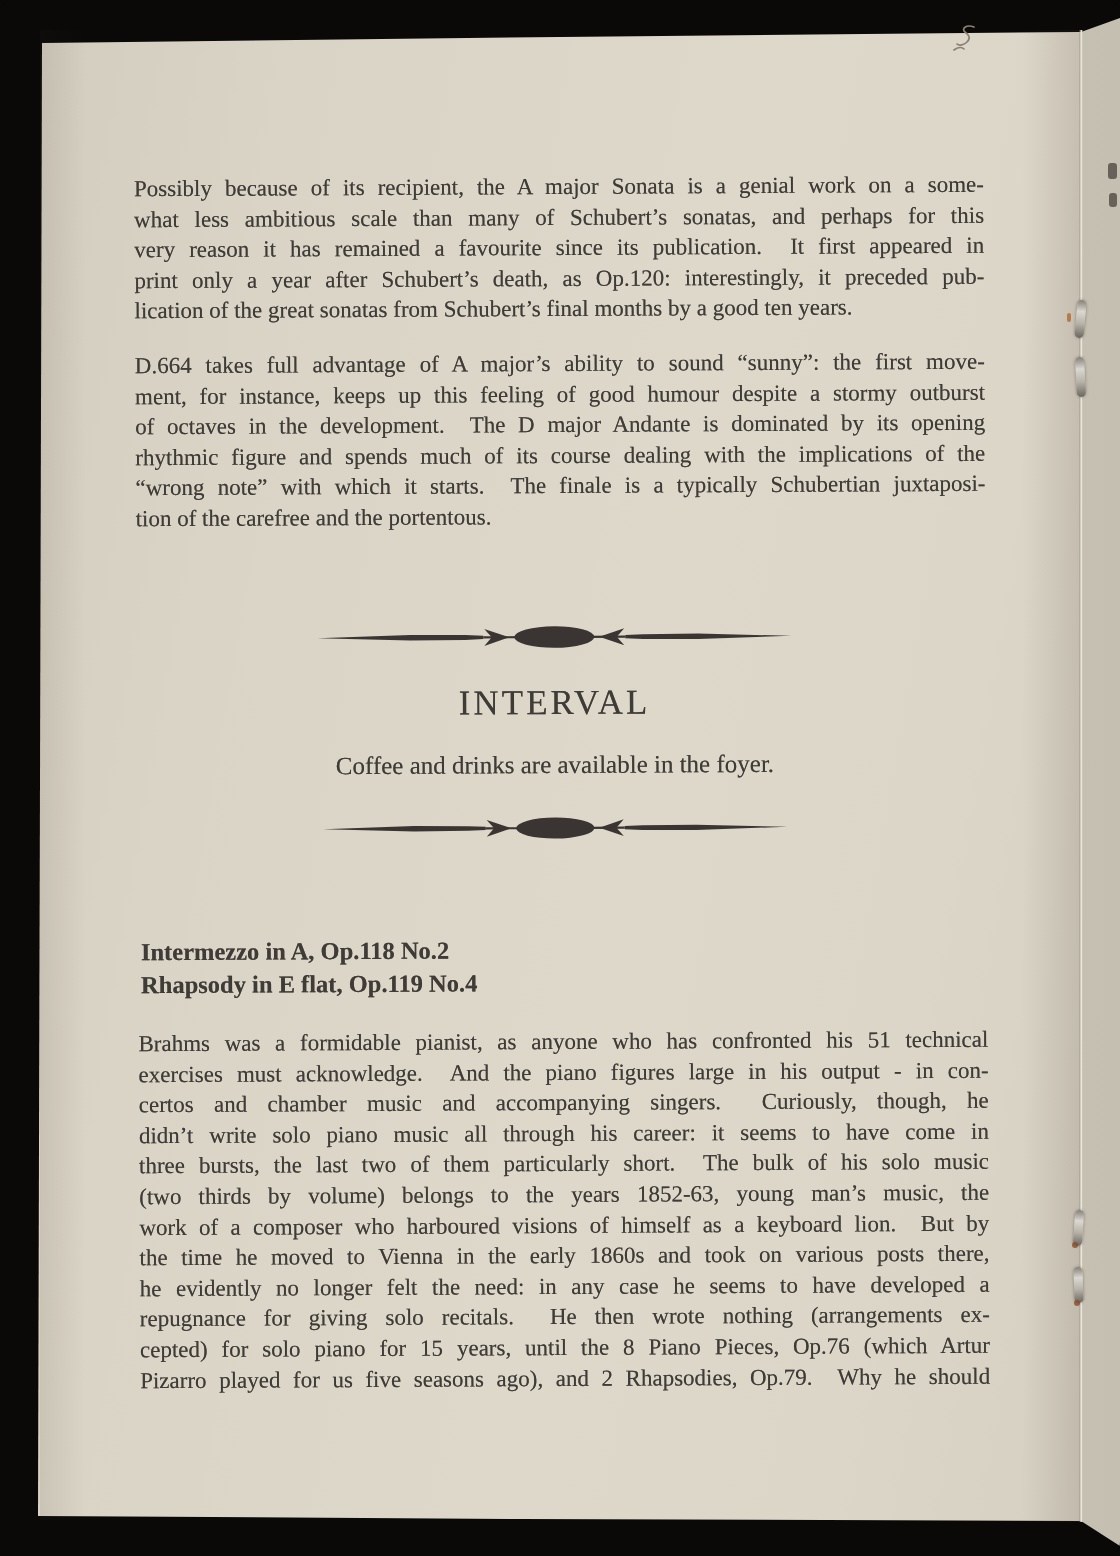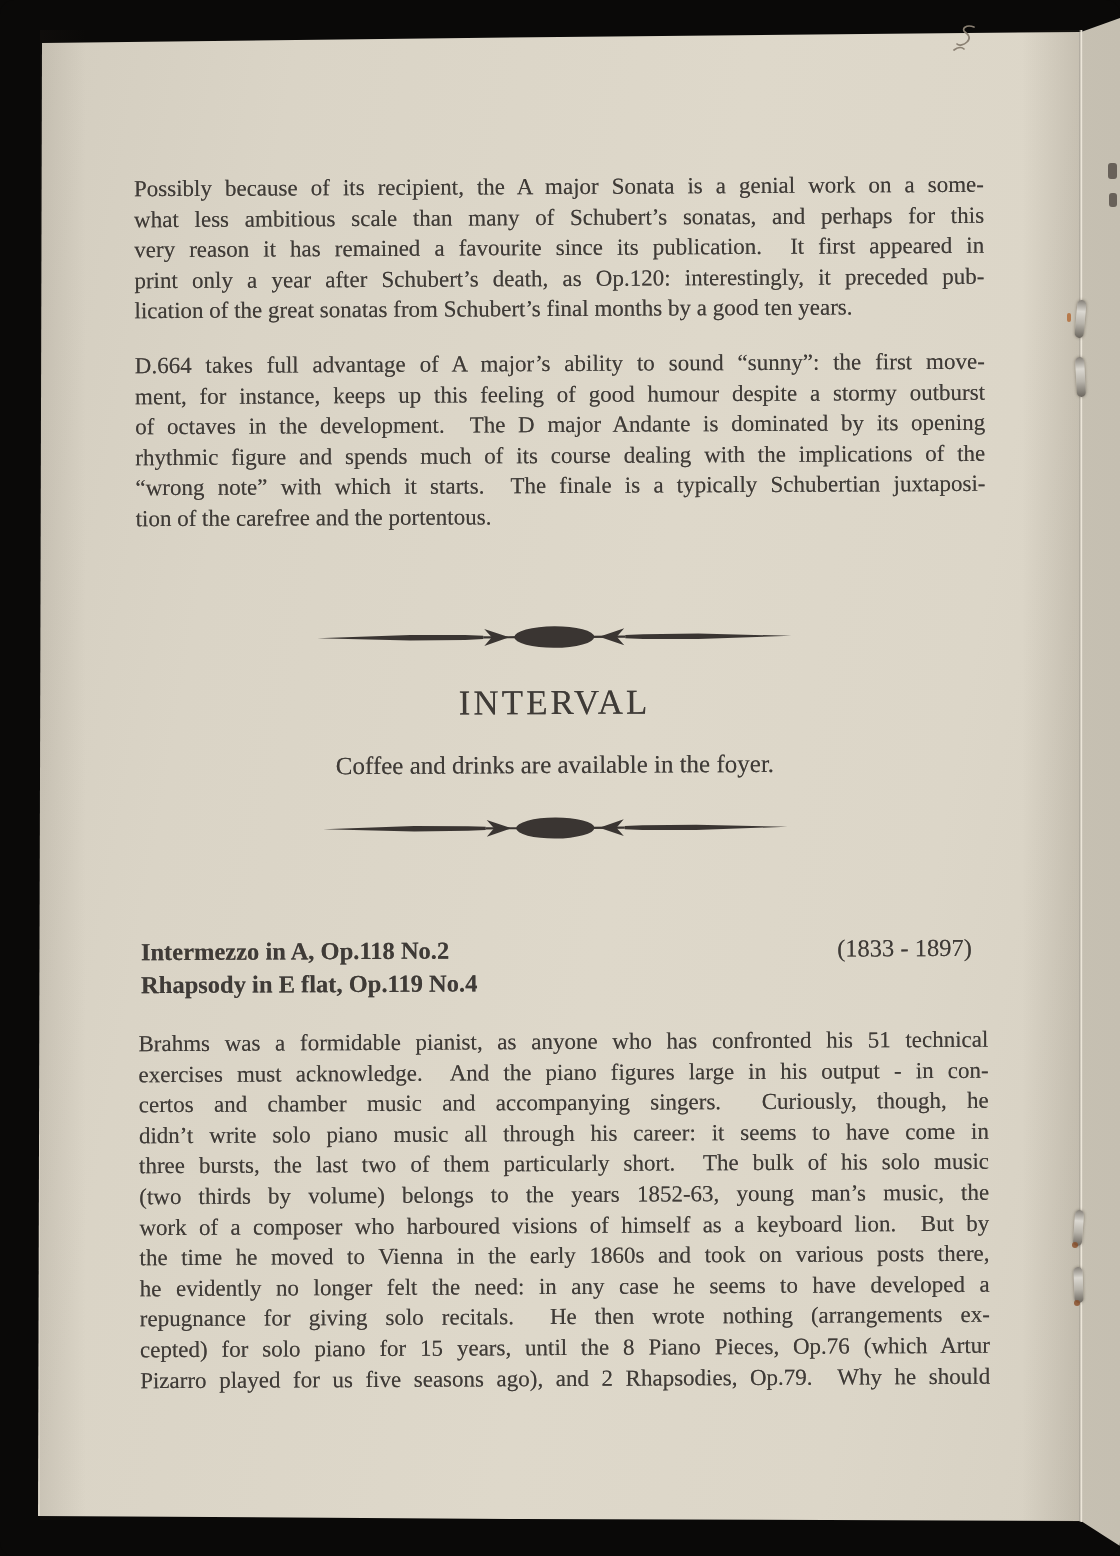--- a/index.html
+++ b/index.html
@@ -117,21 +117,20 @@
         <polygon points="476,14 383,11.3 328,11.6 310,12.4 310,15.6 328,16.4 383,16.7"></polygon>
       </svg>
     </div>
 
     <div class="works">
       <div>Intermezzo in A, Op.118 No.2</div>
       <div>Rhapsody in E flat, Op.119 No.4</div>
     </div>
 
     <div class="composer">
-      <div class="dates">(1833 - 1897)</div>
     </div>
 
     <div class="para" style="top:1027px">
       <div class="tline">Brahms was a formidable pianist, as anyone who has confronted his 51 technical</div>
       <div class="tline">exercises must acknowledge.  And the piano figures large in his output - in con-</div>
       <div class="tline">certos and chamber music and accompanying singers.  Curiously, though, he</div>
       <div class="tline">didn’t write solo piano music all through his career: it seems to have come in</div>
       <div class="tline">three bursts, the last two of them particularly short.  The bulk of his solo music</div>
       <div class="tline">(two thirds by volume) belongs to the years 1852-63, young man’s music, the</div>
       <div class="tline">work of a composer who harboured visions of himself as a keyboard lion.  But by</div>

